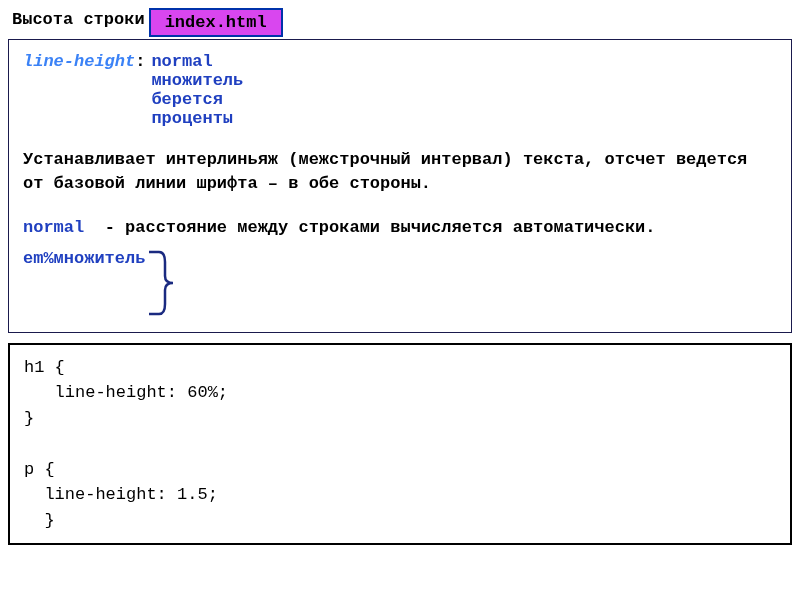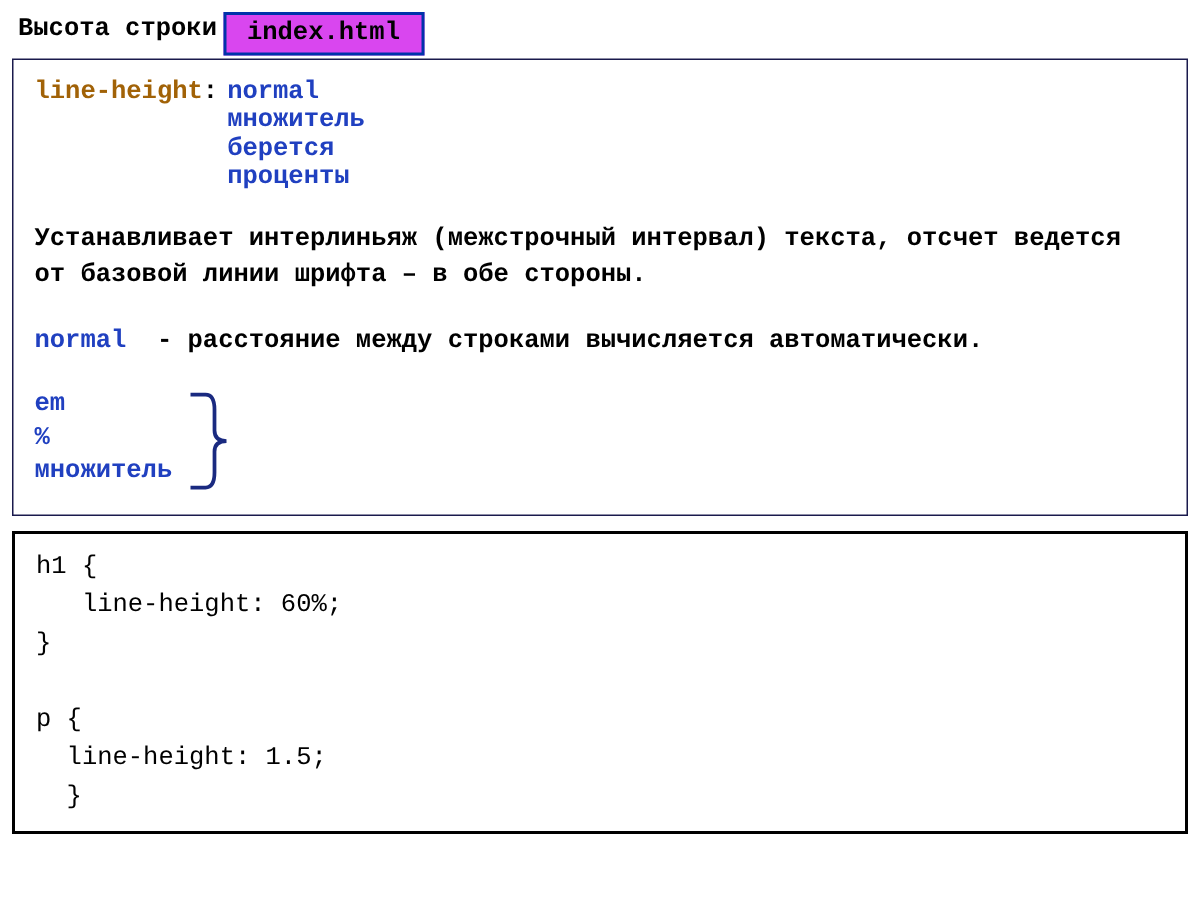--- a/index.html
+++ b/index.html
@@ -30,44 +30,45 @@
   .main-panel {
     border: 1px solid #1a1a4d;
     padding: 12px 14px 14px 14px;
     margin-bottom: 10px;
   }
   .syntax-row {
     display: flex;
     margin-bottom: 20px;
   }
   .prop-name {
-    color: #a16207;
+    color: #3b82f6;
+    font-style: italic;
   }
   .colon { color: #000; }
   .syntax-values {
     display: flex;
     flex-direction: column;
     color: #2040c0;
     margin-left: 6px;
   }
   .desc {
     margin-bottom: 22px;
     line-height: 1.4;
   }
   .normal-row {
-    margin-bottom: 22px;
+    margin-bottom: 11px;
   }
   .kw { color: #2040c0; }
   .bracket-block {
     display: flex;
     align-items: stretch;
   }
   .bracket-keys {
     display: flex;
-    flex-direction: column;
+    flex-direction: row;
     color: #2040c0;
     line-height: 1.35;
     min-width: 100px;
   }
   .bracket-svg {
     width: 34px;
     flex-shrink: 0;
   }
   .bracket-text-wrap {
     flex: 1;

